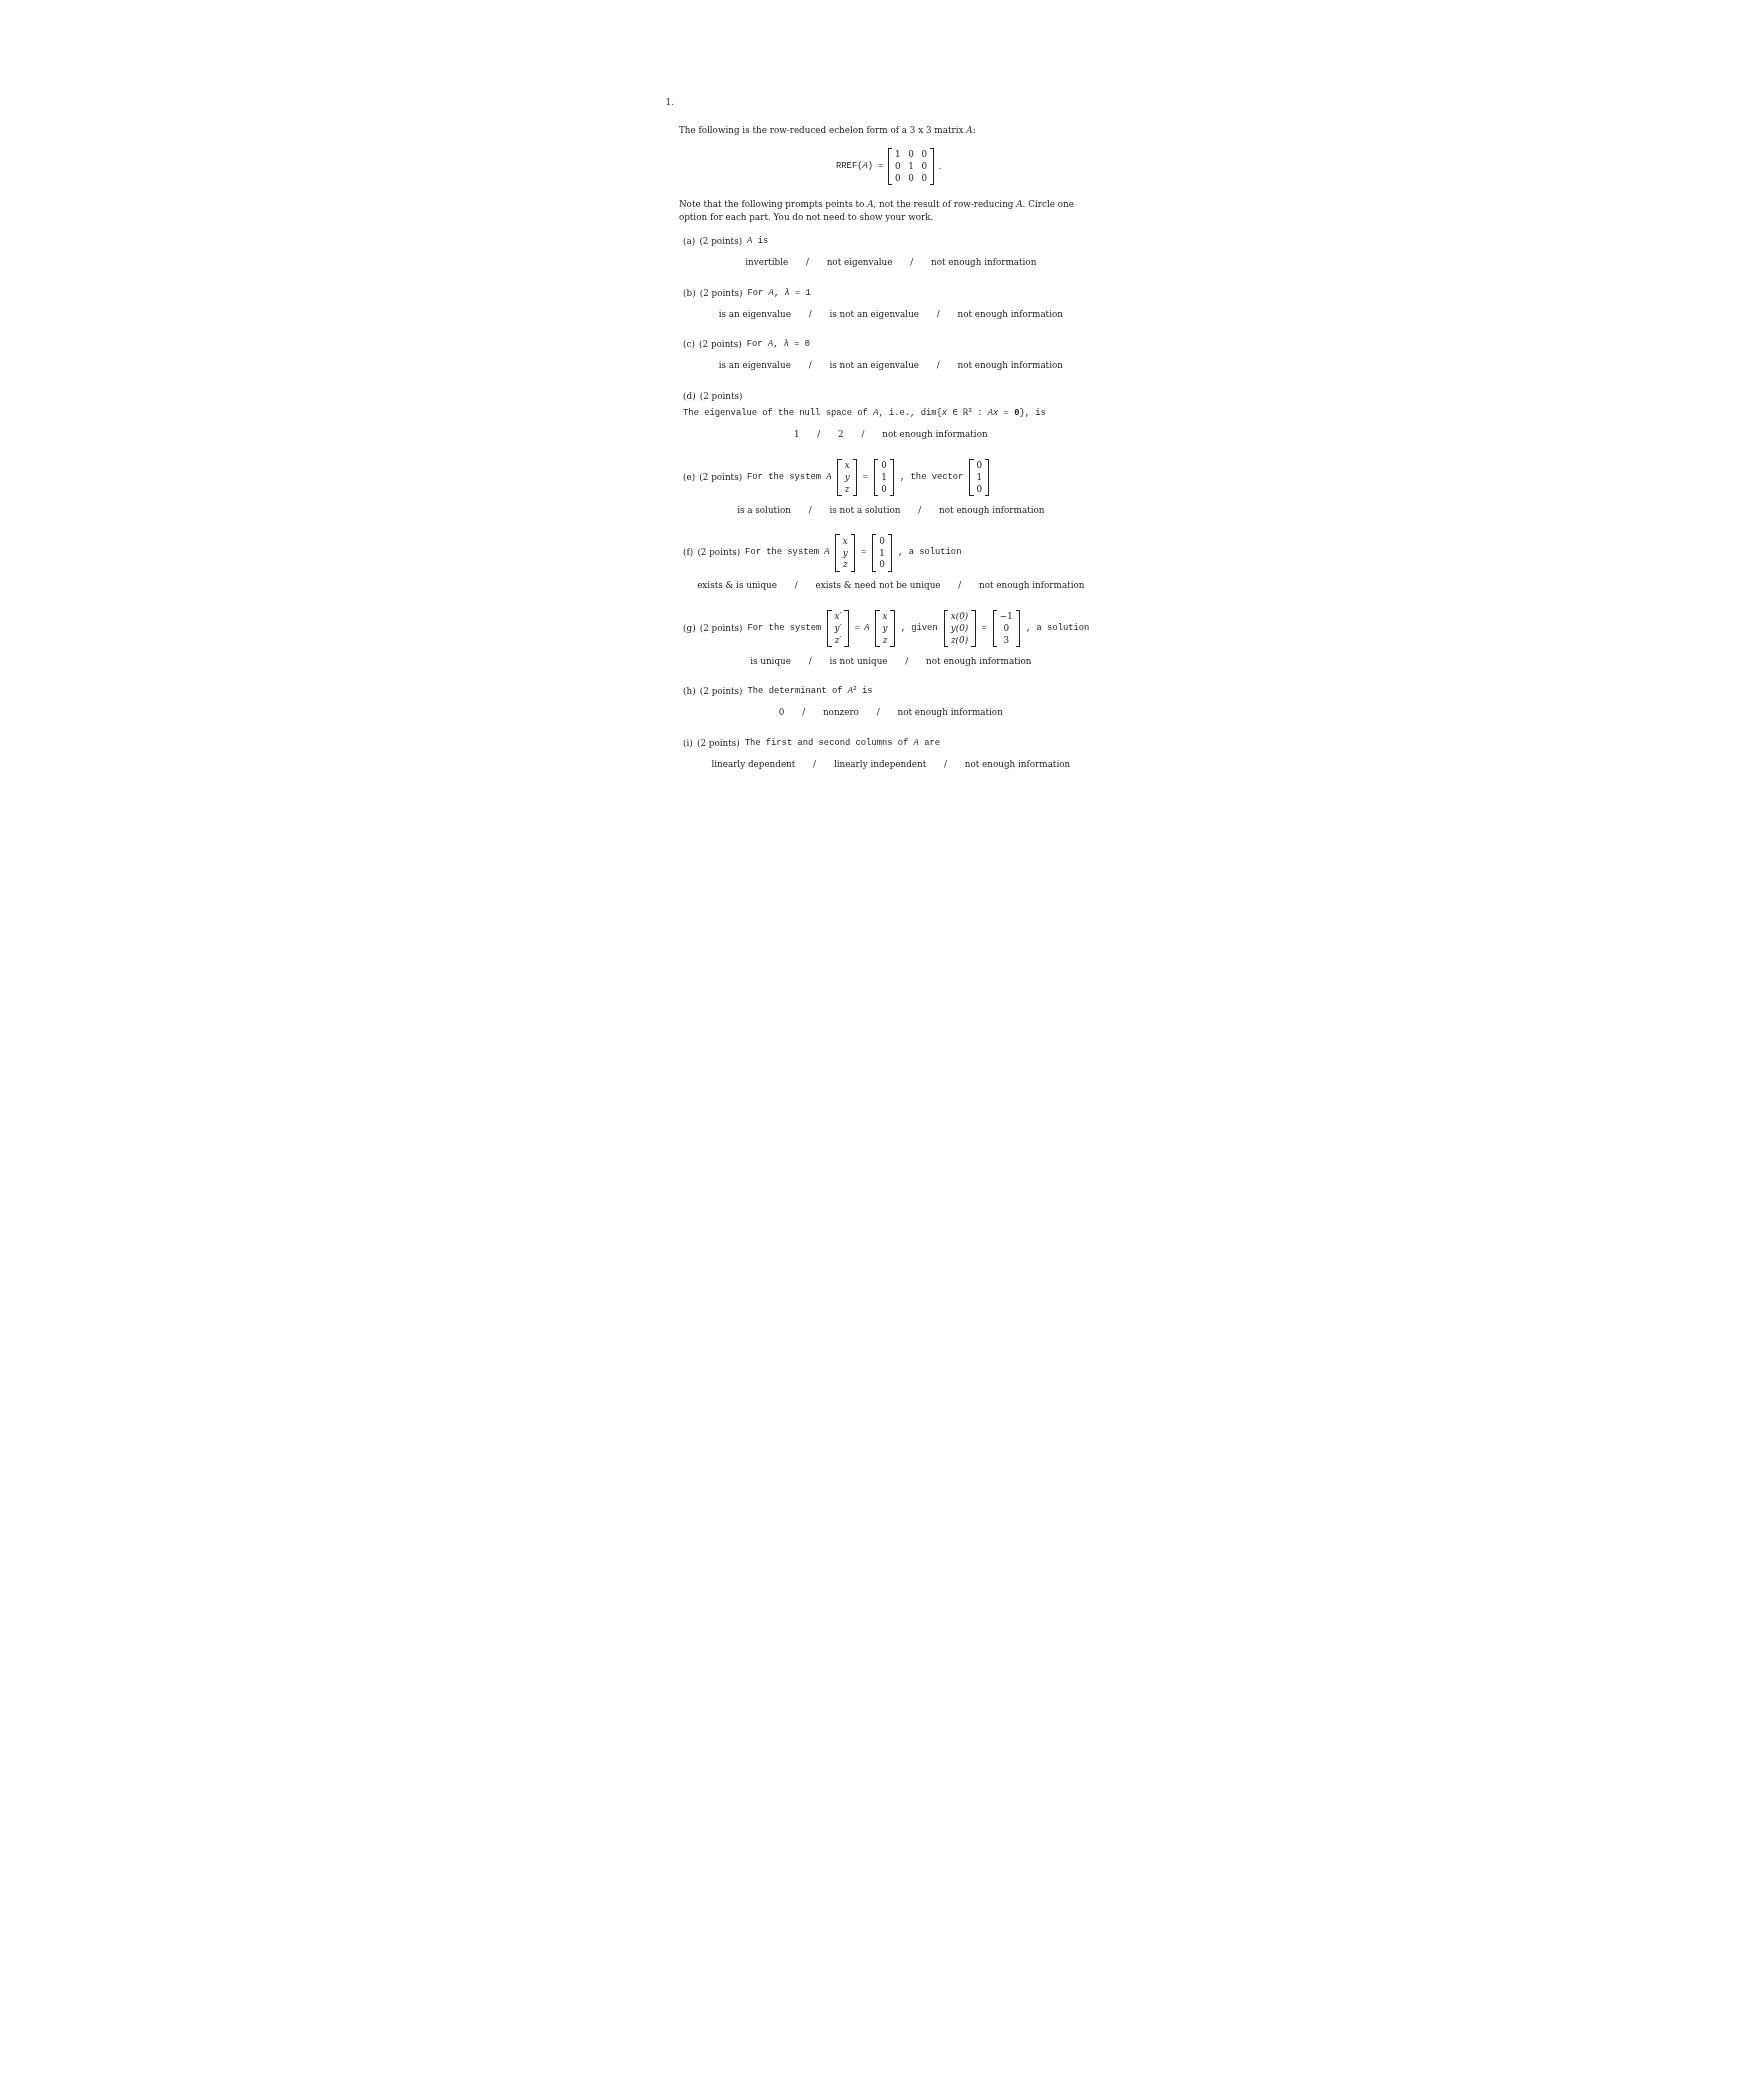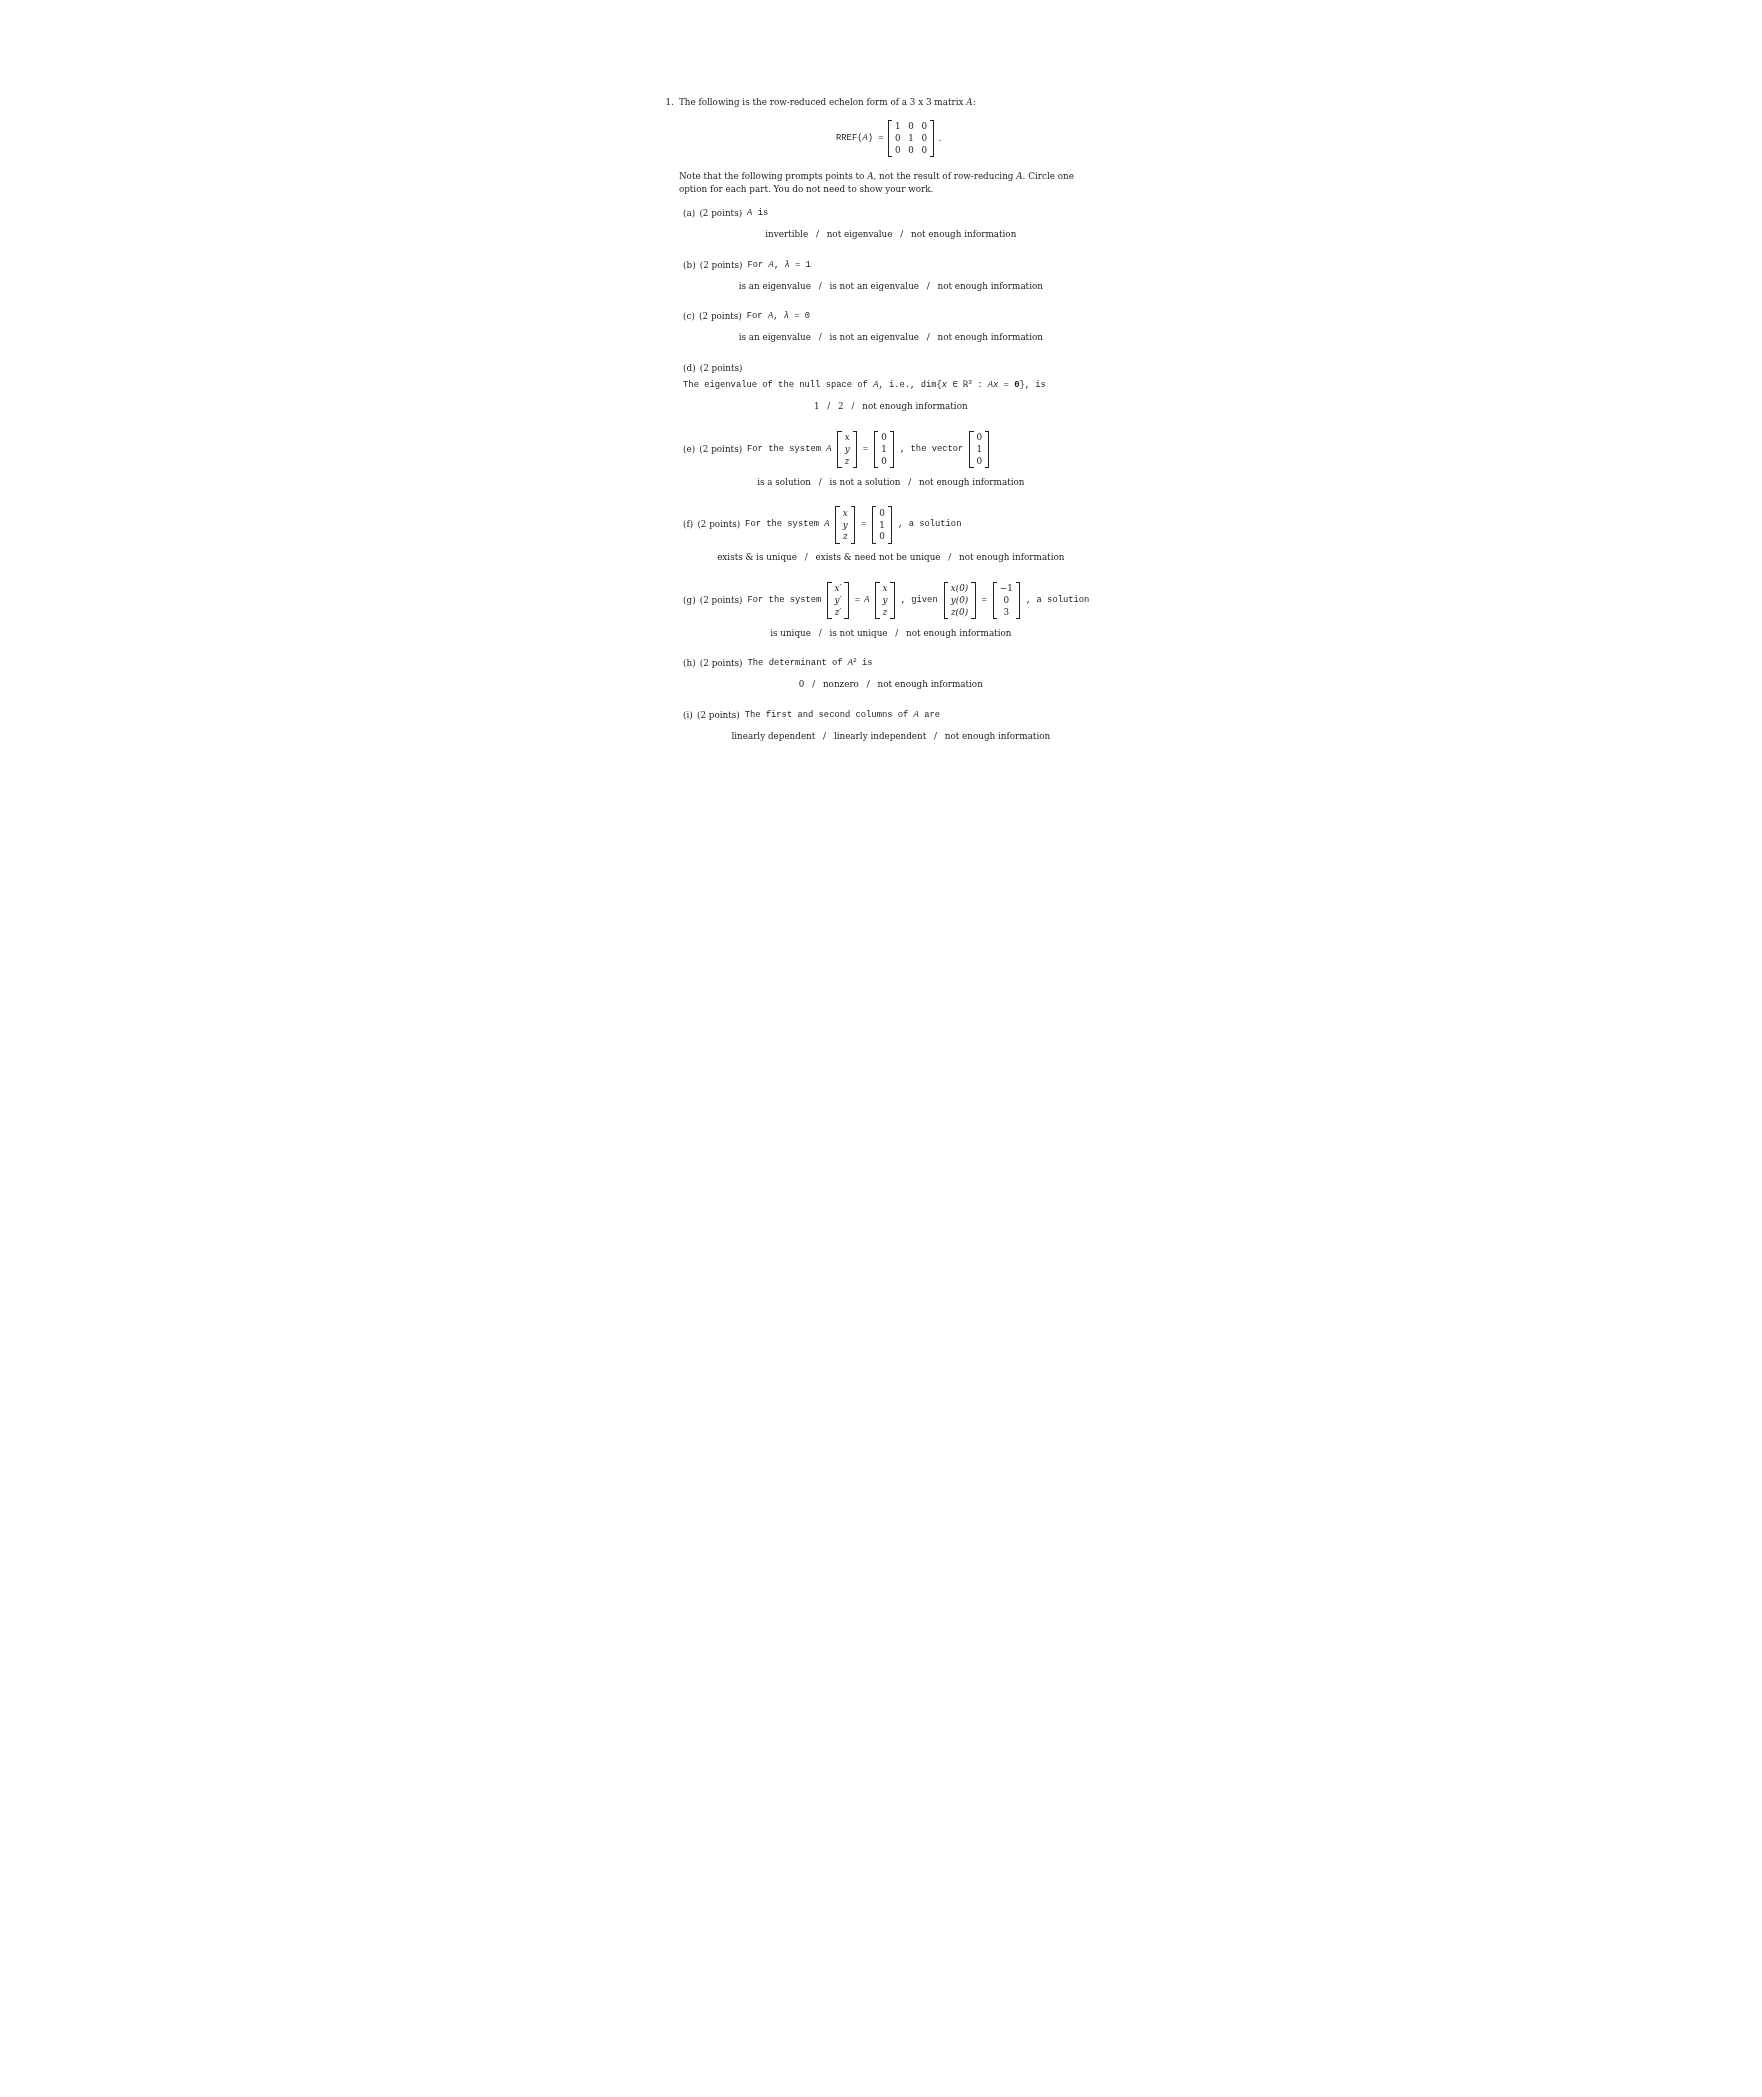--- a/index.html
+++ b/index.html
@@ -14,21 +14,21 @@
     min-height: 831px;
     margin: 0 auto;
     box-sizing: border-box;
     padding: 96px 76px 92px 78px;
     background: #ffffff;
     font-size: 8.8px;
     line-height: 1.5;
   }
   .problem { display: flex; gap: 5px; }
   .prob-num { flex: 0 0 auto; }
-  .prob-body { flex: 1 1 auto; }
+  .prob-body { flex: 1 1 auto; margin-top: 28px; }
 
   .para { margin: 0 0 5.9px 0; }
   .it { font-style: italic; }
   .bf { font-weight: bold; }
   .sup { font-size: 70%; position: relative; top: -0.55em; }
 
   .equation {
     display: flex;
     align-items: center;
     justify-content: center;
@@ -62,21 +62,21 @@
     gap: 4.2px;
   }
   .plabel { flex: 0 0 auto; }
   .ppoints { flex: 0 0 auto; margin-right: 0.8px; }
   .run { white-space: pre-wrap; font-family: Liberation Mono, monospace; }
 
   .options {
     display: flex;
     justify-content: center;
     align-items: baseline;
-    gap: 7px;
+    gap: 17px;
     margin-top: 7.6px;
   }
   .sep { padding: 0 0.8px; }
 </style>
 </head>
 <body>
 
 <div class="page">
   <div class="problem">
     <div class="prob-num">1.</div>

